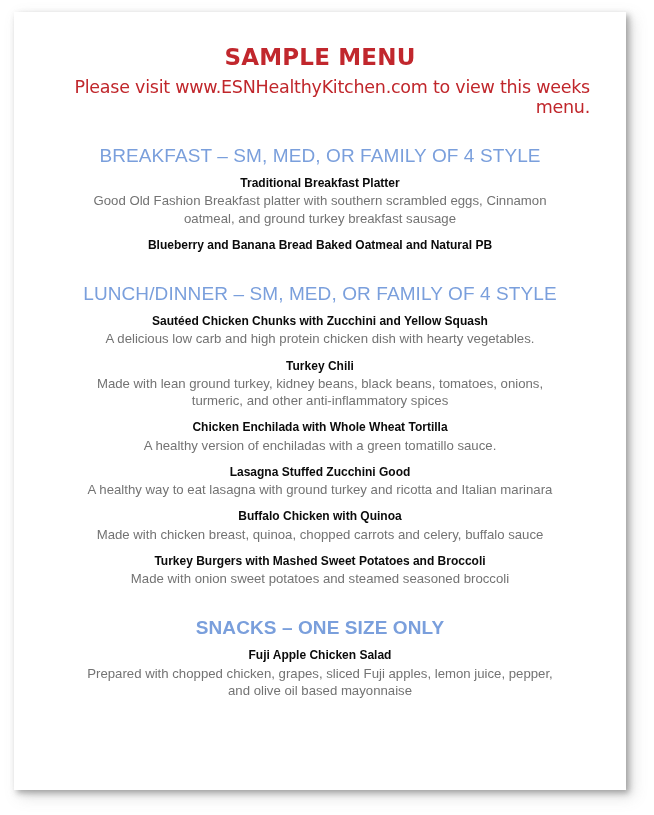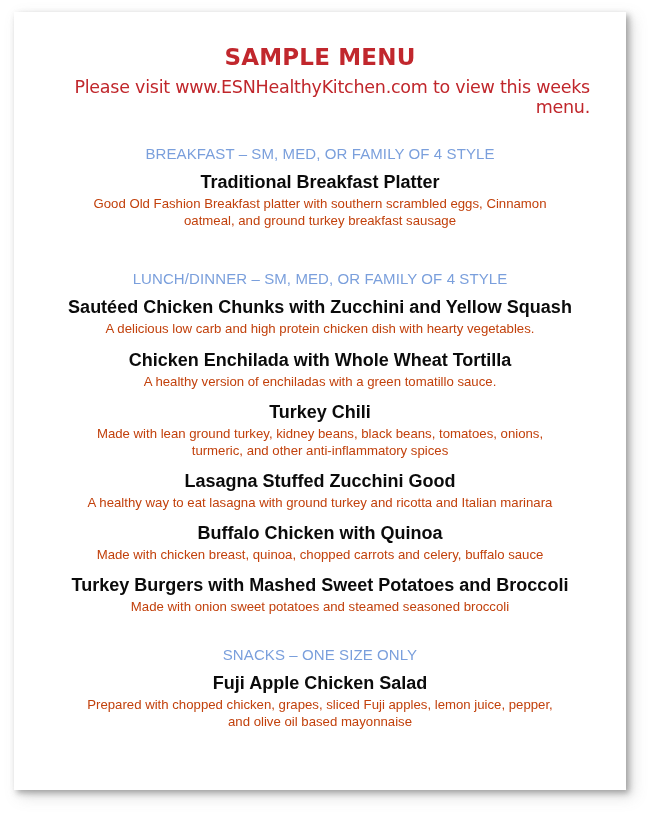--- a/index.html
+++ b/index.html
@@ -71,52 +71,52 @@
   .section {
     margin: 0;
     padding: 0;
   }
   .section-title {
     margin: 0;
     text-align: center;
     color: #7A9FDC;
     font-family: "Liberation Sans", sans-serif;
     font-weight: normal;
-    font-size: 15px;
+    font-size: 19px;
     letter-spacing: 0.1px;
   }
   .section-breakfast .section-title { padding-top: 28px; }
   .section-lunch .section-title     { padding-top: 30px; }
-  .section-snacks .section-title    { padding-top: 30px; }
+  .section-snacks .section-title    { padding-top: 30px; font-weight: bold; }
 
   
   .menu-item {
     padding-top: 11px;
     text-align: center;
   }
   .section-breakfast .menu-item:first-of-type,
   .section-lunch .menu-item:first-of-type,
   .section-snacks .menu-item:first-of-type {
     padding-top: 9px;
   }
   .item-name {
     margin: 0;
     font-family: "Liberation Sans", sans-serif;
     font-weight: bold;
-    font-size: 18px;
+    font-size: 12px;
     color: #0b0b0b;
     line-height: 1.28;
   }
   .item-desc {
     margin: 0;
     padding-top: 1px;
     font-family: "Liberation Sans", sans-serif;
     font-weight: normal;
     font-size: 13.2px;
-    color: #c2410c;
+    color: #737373;
     line-height: 1.3;
     max-width: 470px;
     margin-left: auto;
     margin-right: auto;
   }
   .item-desc.wide { max-width: 500px; }
 </style>
 </head>
 <body>
 
@@ -129,40 +129,41 @@
 
       <section class="section section-breakfast">
         <h2 class="section-title">BREAKFAST – SM, MED, OR FAMILY OF 4 STYLE</h2>
 
         <div class="menu-item">
           <p class="item-name">Traditional Breakfast Platter</p>
           <p class="item-desc wide">Good Old Fashion Breakfast platter with southern scrambled eggs, Cinnamon oatmeal, and ground turkey breakfast sausage</p>
         </div>
 
         <div class="menu-item">
+          <p class="item-name">Blueberry and Banana Bread Baked Oatmeal and Natural PB</p>
         </div>
 
       </section>
 
       <section class="section section-lunch">
         <h2 class="section-title">LUNCH/DINNER – SM, MED, OR FAMILY OF 4 STYLE</h2>
 
         <div class="menu-item">
           <p class="item-name">Sautéed Chicken Chunks with Zucchini and Yellow Squash</p>
           <p class="item-desc wide">A delicious low carb and high protein chicken dish with hearty vegetables.</p>
         </div>
 
         <div class="menu-item">
-          <p class="item-name">Chicken Enchilada with Whole Wheat Tortilla</p>
-          <p class="item-desc wide">A healthy version of enchiladas with a green tomatillo sauce.</p>
+          <p class="item-name">Turkey Chili</p>
+          <p class="item-desc">Made with lean ground turkey, kidney beans, black beans, tomatoes, onions, turmeric, and other anti-inflammatory spices</p>
         </div>
 
         <div class="menu-item">
-          <p class="item-name">Turkey Chili</p>
-          <p class="item-desc">Made with lean ground turkey, kidney beans, black beans, tomatoes, onions, turmeric, and other anti-inflammatory spices</p>
+          <p class="item-name">Chicken Enchilada with Whole Wheat Tortilla</p>
+          <p class="item-desc wide">A healthy version of enchiladas with a green tomatillo sauce.</p>
         </div>
 
         <div class="menu-item">
           <p class="item-name">Lasagna Stuffed Zucchini Good</p>
           <p class="item-desc wide">A healthy way to eat lasagna with ground turkey and ricotta and Italian marinara</p>
         </div>
 
         <div class="menu-item">
           <p class="item-name">Buffalo Chicken with Quinoa</p>
           <p class="item-desc wide">Made with chicken breast, quinoa, chopped carrots and celery, buffalo sauce</p>

